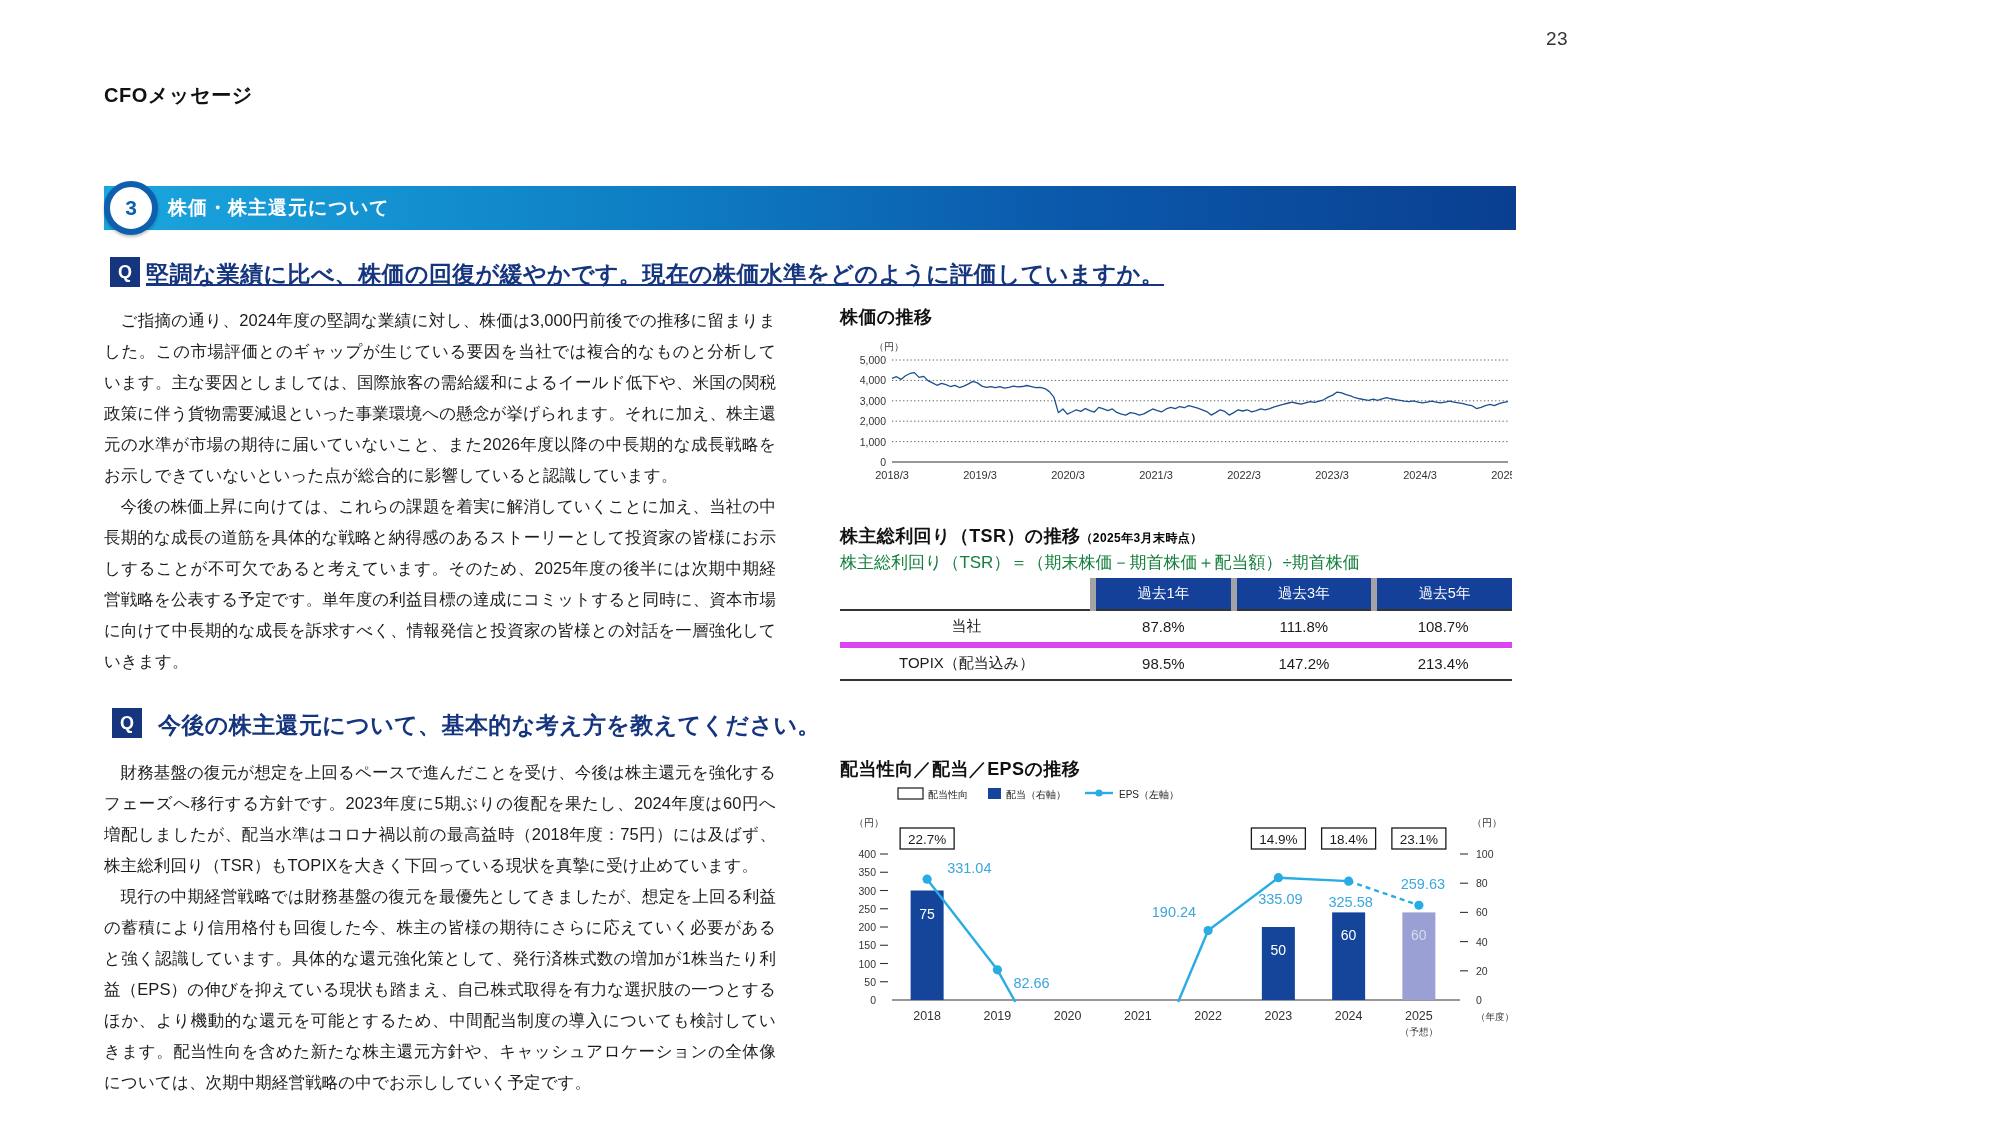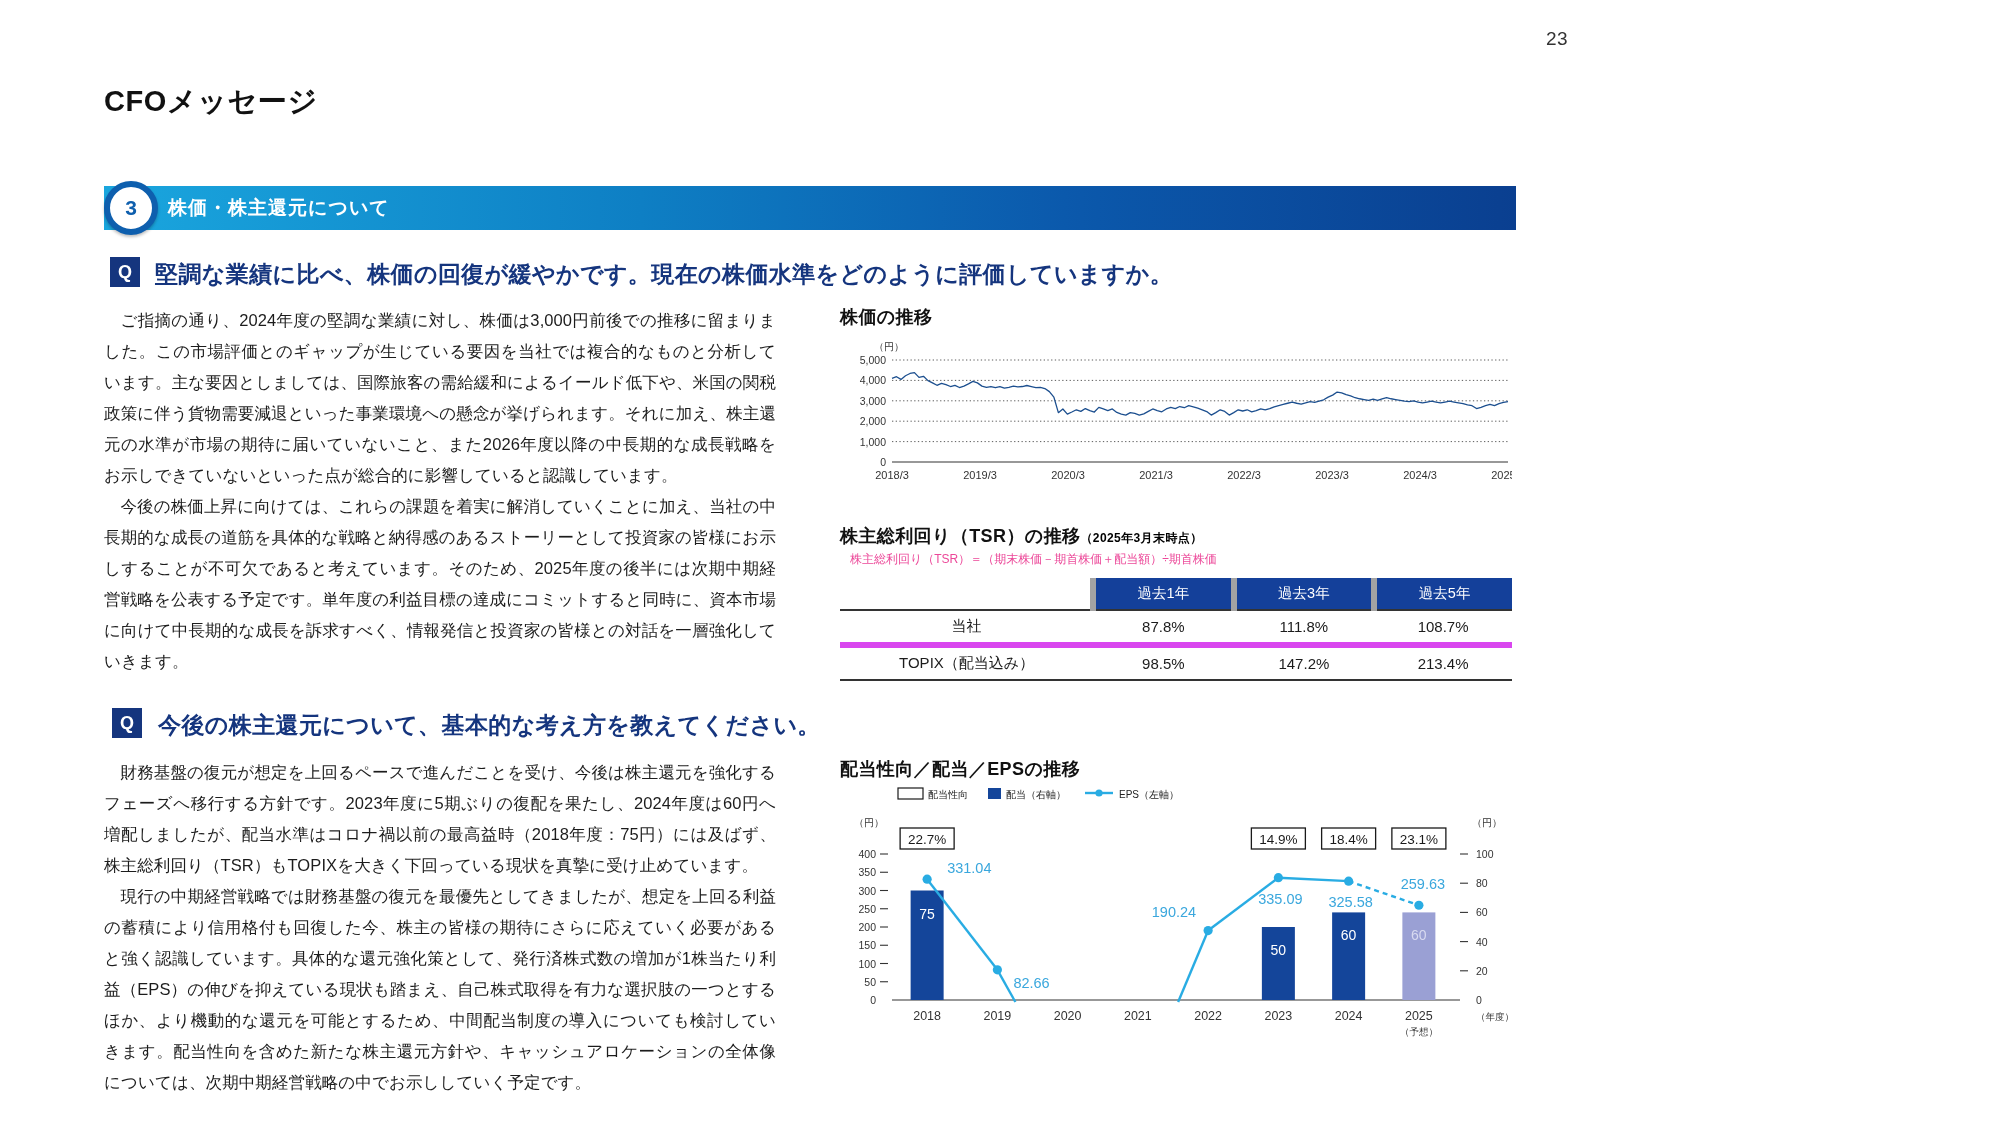--- a/index.html
+++ b/index.html
@@ -9,21 +9,21 @@
     color:#1a1a1a;overflow:hidden;position:relative;
   }
   .page{position:absolute;inset:0;}
 
   
   .pageno{position:absolute;left:1546px;top:28px;font-size:19px;color:#333;letter-spacing:.5px;}
   .ana-logo{position:absolute;left:1676px;top:20px;width:124px;height:40px;}
   .home-icon{position:absolute;left:1940px;top:26px;width:30px;height:30px;}
 
   
-  .kicker{position:absolute;left:104px;top:82px;font-size:29px;font-weight:700;letter-spacing:.6px;color:#111;}
+  .kicker{position:absolute;left:104px;top:82px;font-size:20px;font-weight:700;letter-spacing:.6px;color:#111;}
 
   .sec-bar{position:absolute;left:104px;top:186px;width:1412px;height:44px;
     background:linear-gradient(90deg,#1aa6de 0%,#0e7fc4 38%,#0b59ac 68%,#0a3f90 100%);}
   .sec-bar-label{position:absolute;left:168px;top:195px;font-size:19px;font-weight:700;color:#fff;letter-spacing:1px;}
   .sec-num{position:absolute;left:104px;top:181px;width:54px;height:54px;border-radius:50%;
     background:#ffffff;border:6px solid #0e5fae;box-sizing:border-box;
     display:flex;align-items:center;justify-content:center;
     font-size:21px;font-weight:700;color:#0e5fae;
     box-shadow:0 2px 3px rgba(0,0,0,.25);}
 
@@ -31,21 +31,21 @@
     display:flex;align-items:center;justify-content:center;font-size:18px;font-weight:700;}
   .q-text{position:absolute;font-size:23px;font-weight:700;color:#15357e;letter-spacing:.4px;white-space:nowrap;}
 
   .body-col{position:absolute;font-size:16.5px;line-height:31px;color:#1c1c1c;
     text-align:justify;letter-spacing:.1px;}
   .body-col p{margin:0;text-indent:1em;}
 
   
   .fig-title{position:absolute;font-size:18px;font-weight:700;color:#111;letter-spacing:.4px;}
   .fig-sub{font-size:12px;font-weight:700;color:#000000;}
-  .fig-note{position:absolute;font-size:12px;color:#ec4899;margin-left:10px;}
+  .fig-note{position:absolute;font-size:17px;color:#15803d;}
 
   
   .tsr-table{position:absolute;border-collapse:collapse;font-size:15px;color:#1c1c1c;}
   .tsr-table th{background:#14409a;color:#fff;font-weight:400;font-size:14.5px;
     padding:6px 0;text-align:center;border-left:6px solid #a3a3a3;}
   .tsr-table th.blank{background:transparent;border:none;}
   .tsr-table td{text-align:center;padding:6px 0;border-bottom:6px solid #d946ef;}
   .tsr-table td.rowlab{text-align:center;}
   .tsr-table tr.last td{border-bottom:2px solid #333;}
   .tsr-table tr.head-row th.blank{border-bottom:none;}
@@ -77,21 +77,21 @@
     <path d="M5.2 10.2 V20 H18.8 V10.2"></path>
   </svg>
 
   <div class="kicker">CFOメッセージ</div>
 
   <div class="sec-bar"></div>
   <div class="sec-num">3</div>
   <div class="sec-bar-label">株価・株主還元について</div>
 
   <div class="q-badge" style="left:110px;top:257px;">Q</div>
-  <div class="q-text" style="left:155px;top:259px;">堅調な業績に比べ、株価の回復が緩やかです。現在の株価水準をどのように評価していますか。</div>
+  <div class="q-text" style="left:146px;top:259px;text-decoration:underline;">堅調な業績に比べ、株価の回復が緩やかです。現在の株価水準をどのように評価していますか。</div>
 
   <div class="body-col" style="left:104px;top:305px;width:672px;">
     <p>ご指摘の通り、2024年度の堅調な業績に対し、株価は3,000円前後での推移に留まりました。この市場評価とのギャップが生じている要因を当社では複合的なものと分析しています。主な要因としましては、国際旅客の需給緩和によるイールド低下や、米国の関税政策に伴う貨物需要減退といった事業環境への懸念が挙げられます。それに加え、株主還元の水準が市場の期待に届いていないこと、また2026年度以降の中長期的な成長戦略をお示しできていないといった点が総合的に影響していると認識しています。</p>
     <p>今後の株価上昇に向けては、これらの課題を着実に解消していくことに加え、当社の中長期的な成長の道筋を具体的な戦略と納得感のあるストーリーとして投資家の皆様にお示しすることが不可欠であると考えています。そのため、2025年度の後半には次期中期経営戦略を公表する予定です。単年度の利益目標の達成にコミットすると同時に、資本市場に向けて中長期的な成長を訴求すべく、情報発信と投資家の皆様との対話を一層強化していきます。</p>
   </div>
 
   <div class="fig-title" style="left:840px;top:305px;">株価の推移</div>
 
   <svg id="stock-chart" style="position:absolute;left:840px;top:336px;" width="672" height="164" viewBox="0 0 672 164">
       <text x="34" y="14" font-family="Liberation Sans, sans-serif" font-size="10" fill="#333">（円）</text>

